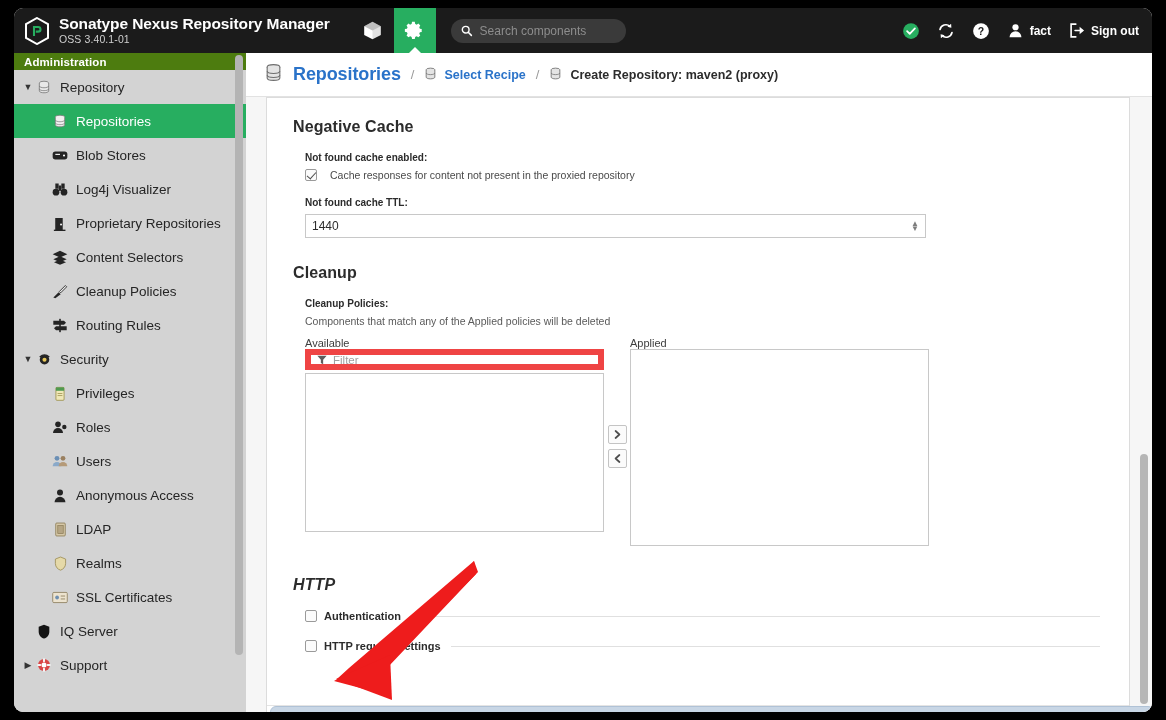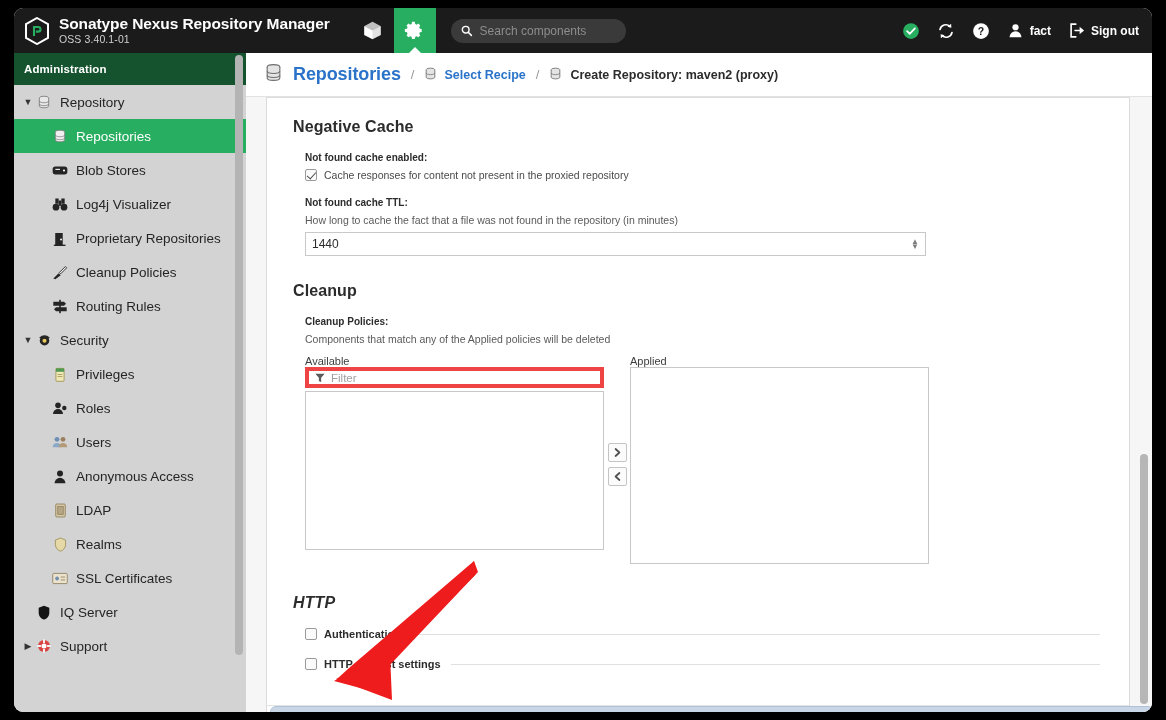--- a/index.html
+++ b/index.html
@@ -96,22 +96,22 @@
   }
 
   
   #sidebar {
     position: absolute;
     left: 0; top: 45px;
     width: 232px; height: 659px;
     background: #d3d3d3;
   }
   #sidebar-header {
-    height: 32px;
-    background: #14532d;
+    height: 17px;
+    background: #4d7c0f;
     color: #ffffff;
     font-size: 11.5px; font-weight: bold;
     display: flex; align-items: center;
     padding-left: 10px;
     letter-spacing: 0.1px;
   }
   #sidebar-scroll {
     height: 634px;
     overflow: hidden;
     position: relative;
@@ -209,21 +209,21 @@
   .field-label {
     font-size: 10px; font-weight: bold; color: #2c2c2c;
     margin: 0 0 6px 0;
   }
   .field-hint {
     font-size: 10.5px; color: #5a5a5a;
     margin: 0 0 6px 0;
   }
   .indent { padding-left: 12px; }
 
-  .cb-row { display: flex; align-items: center; margin-bottom: 16px; }
+  .cb-row { display: flex; align-items: center; margin-bottom: 16px; gap: 6px; }
   .cb-box {
     width: 12px; height: 12px; flex: 0 0 12px;
     border: 1px solid #9a9a9a;
     background: #fbfbfb;
     border-radius: 2px;
     position: relative;
     margin-right: 7px;
   }
   .cb-box.checked::after {
     content: "";
@@ -254,21 +254,21 @@
   }
 
   
   #dual { display: flex; margin-top: 4px; }
   .dual-col { width: 299px; }
   .dual-head {
     font-size: 11px; color: #3d3d3d;
   }
   .filter-input {
     width: 299px; height: 21px;
-    border: 4px solid #ef4444;
+    border: 6px solid #ef4444;
     background: #fff;
     display: flex; align-items: center;
     padding: 0 6px;
   }
   .filter-ph { font-size: 11.5px; color: #a0a0a0; margin-left: 6px; }
   .list-box {
     width: 299px; height: 159px;
     border: 1px solid #c8c8c8;
     background: #fff;
     margin-top: 3px;
@@ -491,20 +491,30 @@
           <span class="nav-ico">
             <svg width="14" height="15" viewBox="0 0 20 22">
               <path d="M3 21V3h11v18" fill="#242424"></path>
               <circle cx="11.5" cy="12.5" r="1.4" fill="#ffffff"></circle>
               <rect x="1" y="20" width="17" height="2" fill="#242424"></rect>
             </svg>
           </span>
           <span class="nav-text">Proprietary Repositories</span>
         </div>
 
+        <div class="nav-item">
+          <span class="nav-ico">
+            <svg width="16" height="15" viewBox="0 0 24 22">
+              <polygon points="12,1 23,6 12,11 1,6" fill="#242424"></polygon>
+              <polygon points="12,9 22,13.5 12,18 2,13.5" fill="#242424"></polygon>
+              <polygon points="12,14 21,18 12,22 3,18" fill="#242424"></polygon>
+            </svg>
+          </span>
+          <span class="nav-text">Content Selectors</span>
+        </div>
 
         <div class="nav-item">
           <span class="nav-ico">
             <svg width="16" height="15" viewBox="0 0 24 22">
               <path d="M2 20 L10 12 L13 15 L5 21 Z" fill="#242424"></path>
               <path d="M11 11 L20 2 L22 4 L13 13 Z" fill="#e9e9e9" stroke="#242424" stroke-width="1.3"></path>
             </svg>
           </span>
           <span class="nav-text">Cleanup Policies</span>
         </div>
@@ -681,21 +691,20 @@
 
           <div class="indent">
             <div class="field-label">Not found cache enabled:</div>
 
             <div class="cb-row">
               <span class="cb-box checked"></span>
               <span class="cb-text">Cache responses for content not present in the proxied repository</span>
             </div>
 
             <div class="field-label">Not found cache TTL:</div>
-            <div class="field-hint">How long to cache the fact that a file was not found in the repository (in minutes)</div>
 
             <div class="num-input">
               <span>1440</span>
               <span class="spinner">
                 <span>▲</span>
                   <span>▼</span>
               </span>
             </div>
           </div>
 

